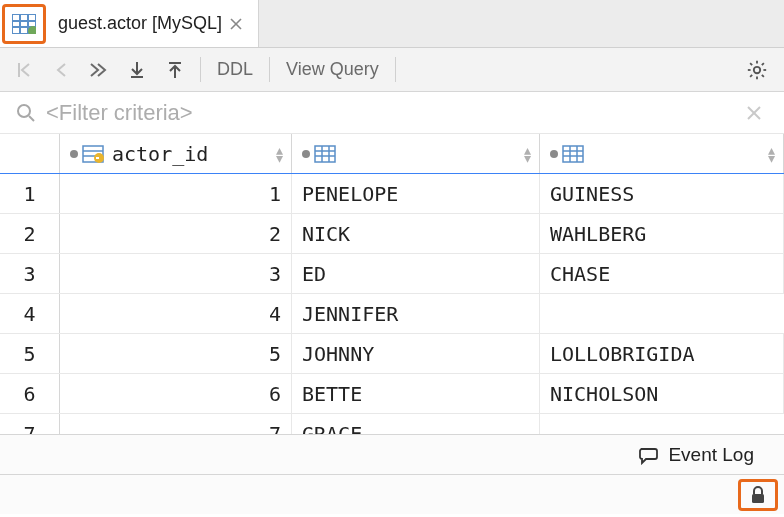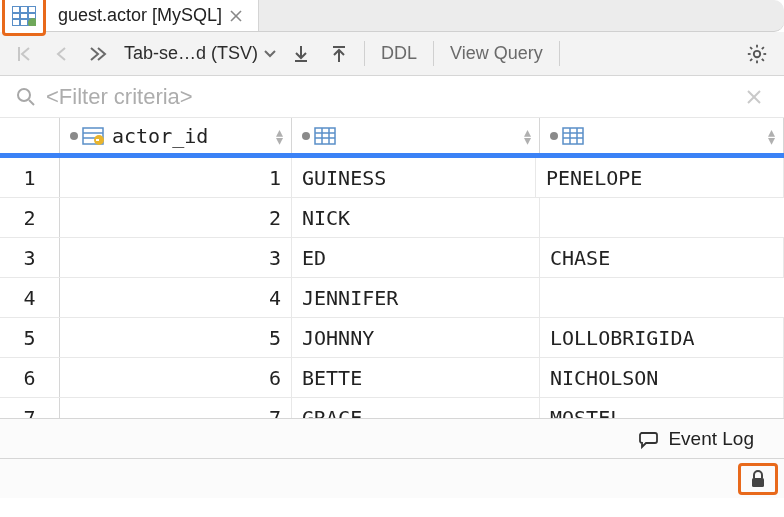--- a/index.html
+++ b/index.html
@@ -1,20 +1,20 @@
 <!DOCTYPE html>
 <html><head>
 <meta charset="utf-8">
 <style>
   * { box-sizing: border-box; margin: 0; padding: 0; }
   html, body { width: 784px; height: 517px; font-family: -apple-system, 'Segoe UI', sans-serif; font-size: 14px; background: #fff; overflow: hidden; }
   .mono { font-family: 'Menlo', 'Consolas', monospace; }
 
   
-  .tabbar { height: 32px; background: #ececec; display: flex; align-items: stretch; border-bottom: 1px solid #d0d0d0; border-radius: 10px; }
+  .tabbar { height: 48px; background: #ececec; display: flex; align-items: stretch; border-bottom: 1px solid #d0d0d0; }
   .tab { background: #fff; display: flex; align-items: center; padding: 0 14px 0 0; gap: 8px; font-size: 18px; color: #222; border-right: 1px solid #d4d4d4; }
   .tab-icon-wrap { width: 44px; height: 40px; border: 3px solid #e8691b; border-radius: 4px; margin: 2px 4px 2px 2px; display:flex; align-items:center; justify-content:center; background:#fff; }
   .tab-close { width: 14px; color:#777; }
 
   
   .toolbar { height: 44px; background: #f3f3f3; border-bottom: 1px solid #d6d6d6; display:flex; align-items:center; padding: 0 8px; gap: 4px; font-size: 18px; color:#333; }
   .tbtn { padding: 4px 8px; color:#6a6a6a; display:flex; align-items:center; justify-content:flex-start; border-radius:3px; }
   .tbtn.disabled { color:#bcbcbc; }
   .sep { width:1px; height:60%; background:#d0d0d0; margin:0 4px; }
   .tlabel { color:#2c2c2c; padding:0 4px; display:flex; align-items:center; gap:6px; }
@@ -23,21 +23,21 @@
 
   
   .filterbar { height: 42px; display:flex; align-items:center; padding: 0 16px; border-bottom:1px solid #e7e7e7; gap:10px; }
   .search-ico { color:#a8a8a8; }
   .filter-input { flex:1; border:none; outline:none; font-size:22px; color:#999; background:transparent; }
   .filter-input::placeholder { color:#adadad; }
   .clear-x { color:#c9c9c9; font-size:20px; padding:0 6px; }
 
   
   .grid { height: 300px; overflow:hidden; }
-  .hdr-row { display:flex; height: 40px; border-bottom:5px solid #3b82f6; align-items:stretch; }
+  .hdr-row { display:flex; height: 40px; border-bottom:1px solid #3b82f6; align-items:stretch; }
   .rownum-hdr { width:60px; border-right:1px solid #d6d6d6; background:#fff; }
   .col-hdr { display:flex; align-items:center; padding:0 10px; border-right:1px solid #d6d6d6; background:#fff; gap:8px; position:relative; }
   .col-hdr .sort { position:absolute; right:8px; color:#b0b0b0; font-size:14px; line-height:8px; }
   .col-a { width:232px; }
   .col-b { width:248px; }
   .col-c { flex:1; }
   .col-label { font-size:20px; color:#222; }
   .dot { width:8px; height:8px; border-radius:50%; background:#8a8a8a; display:inline-block; margin-right:-4px; }
 
   .data-row { display:flex; height:40px; border-bottom:1px solid #e8e8e8; align-items:stretch; }
@@ -88,28 +88,20 @@
     <svg width="14" height="18" viewBox="0 0 14 18">
         <polyline points="11,3 4,9 11,15" fill="none" stroke="#c7c7c7" stroke-width="2"></polyline>
       </svg>
   </span>
   <span class="tbtn">
     <svg width="20" height="18" viewBox="0 0 20 18">
         <polyline points="3,3 10,9 3,15" fill="none" stroke="#6a6a6a" stroke-width="2"></polyline>
         <polyline points="10,3 17,9 10,15" fill="none" stroke="#6a6a6a" stroke-width="2"></polyline>
       </svg>
   </span>
-  <div class="tlabel">
-    <span>Tab-se…d (TSV)</span>
-    <span class="chev">
-      <svg width="12" height="8" viewBox="0 0 12 8">
-          <polyline points="1,1 6,6 11,1" fill="none" stroke="#6b6b6b" stroke-width="2"></polyline>
-        </svg>
-    </span>
-  </div>
   <span class="tbtn">
     <svg width="18" height="20" viewBox="0 0 18 20">
         <line x1="9" y1="2" x2="9" y2="13" stroke="#555" stroke-width="2"></line>
         <polyline points="4,9 9,14 14,9" fill="none" stroke="#555" stroke-width="2"></polyline>
         <line x1="3" y1="17" x2="15" y2="17" stroke="#555" stroke-width="2"></line>
       </svg>
   </span>
   <span class="tbtn">
     <svg width="18" height="20" viewBox="0 0 18 20">
         <line x1="9" y1="18" x2="9" y2="7" stroke="#555" stroke-width="2"></line>
@@ -200,27 +192,28 @@
             <line x1="15" y1="1" x2="15" y2="17" stroke="#5a8fc8" stroke-width="1.5"></line>
           </svg>
       </span>
       <span class="sort">▴<br>▾</span>
     </div>
   </div>
   <div id="rows-host">
       <div class="data-row">
         <div class="rownum mono">1</div>
         <div class="cell num col-a mono">1</div>
+        <div class="cell col-b mono">PENELOPE</div>
         <div class="cell col-c mono">GUINESS</div>
-        <div class="cell col-b mono">PENELOPE</div>
       </div>
       <div class="data-row">
         <div class="rownum mono">2</div>
         <div class="cell num col-a mono">2</div>
         <div class="cell col-b mono">NICK</div>
+        <div class="cell col-c mono">WAHLBERG</div>
       </div>
       <div class="data-row">
         <div class="rownum mono">3</div>
         <div class="cell num col-a mono">3</div>
         <div class="cell col-b mono">ED</div>
         <div class="cell col-c mono">CHASE</div>
       </div>
       <div class="data-row">
         <div class="rownum mono">4</div>
         <div class="cell num col-a mono">4</div>
@@ -235,21 +228,20 @@
       <div class="data-row">
         <div class="rownum mono">6</div>
         <div class="cell num col-a mono">6</div>
         <div class="cell col-b mono">BETTE</div>
         <div class="cell col-c mono">NICHOLSON</div>
       </div>
       <div class="data-row">
         <div class="rownum mono">7</div>
         <div class="cell num col-a mono">7</div>
         <div class="cell col-b mono">GRACE</div>
-        <div class="cell col-c mono">MOSTEL</div>
       </div>
     </div>
 </div>
 
 <div class="status1">
   <span>
     <svg width="20" height="20" viewBox="0 0 20 20">
         <path d="M3 4 h14 a2 2 0 0 1 2 2 v6 a2 2 0 0 1 -2 2 h-9 l-4 4 v-4 a2 2 0 0 1 -2 -2 v-6 a2 2 0 0 1 2 -2 z" fill="none" stroke="#333" stroke-width="1.8"></path>
       </svg>
   </span>

